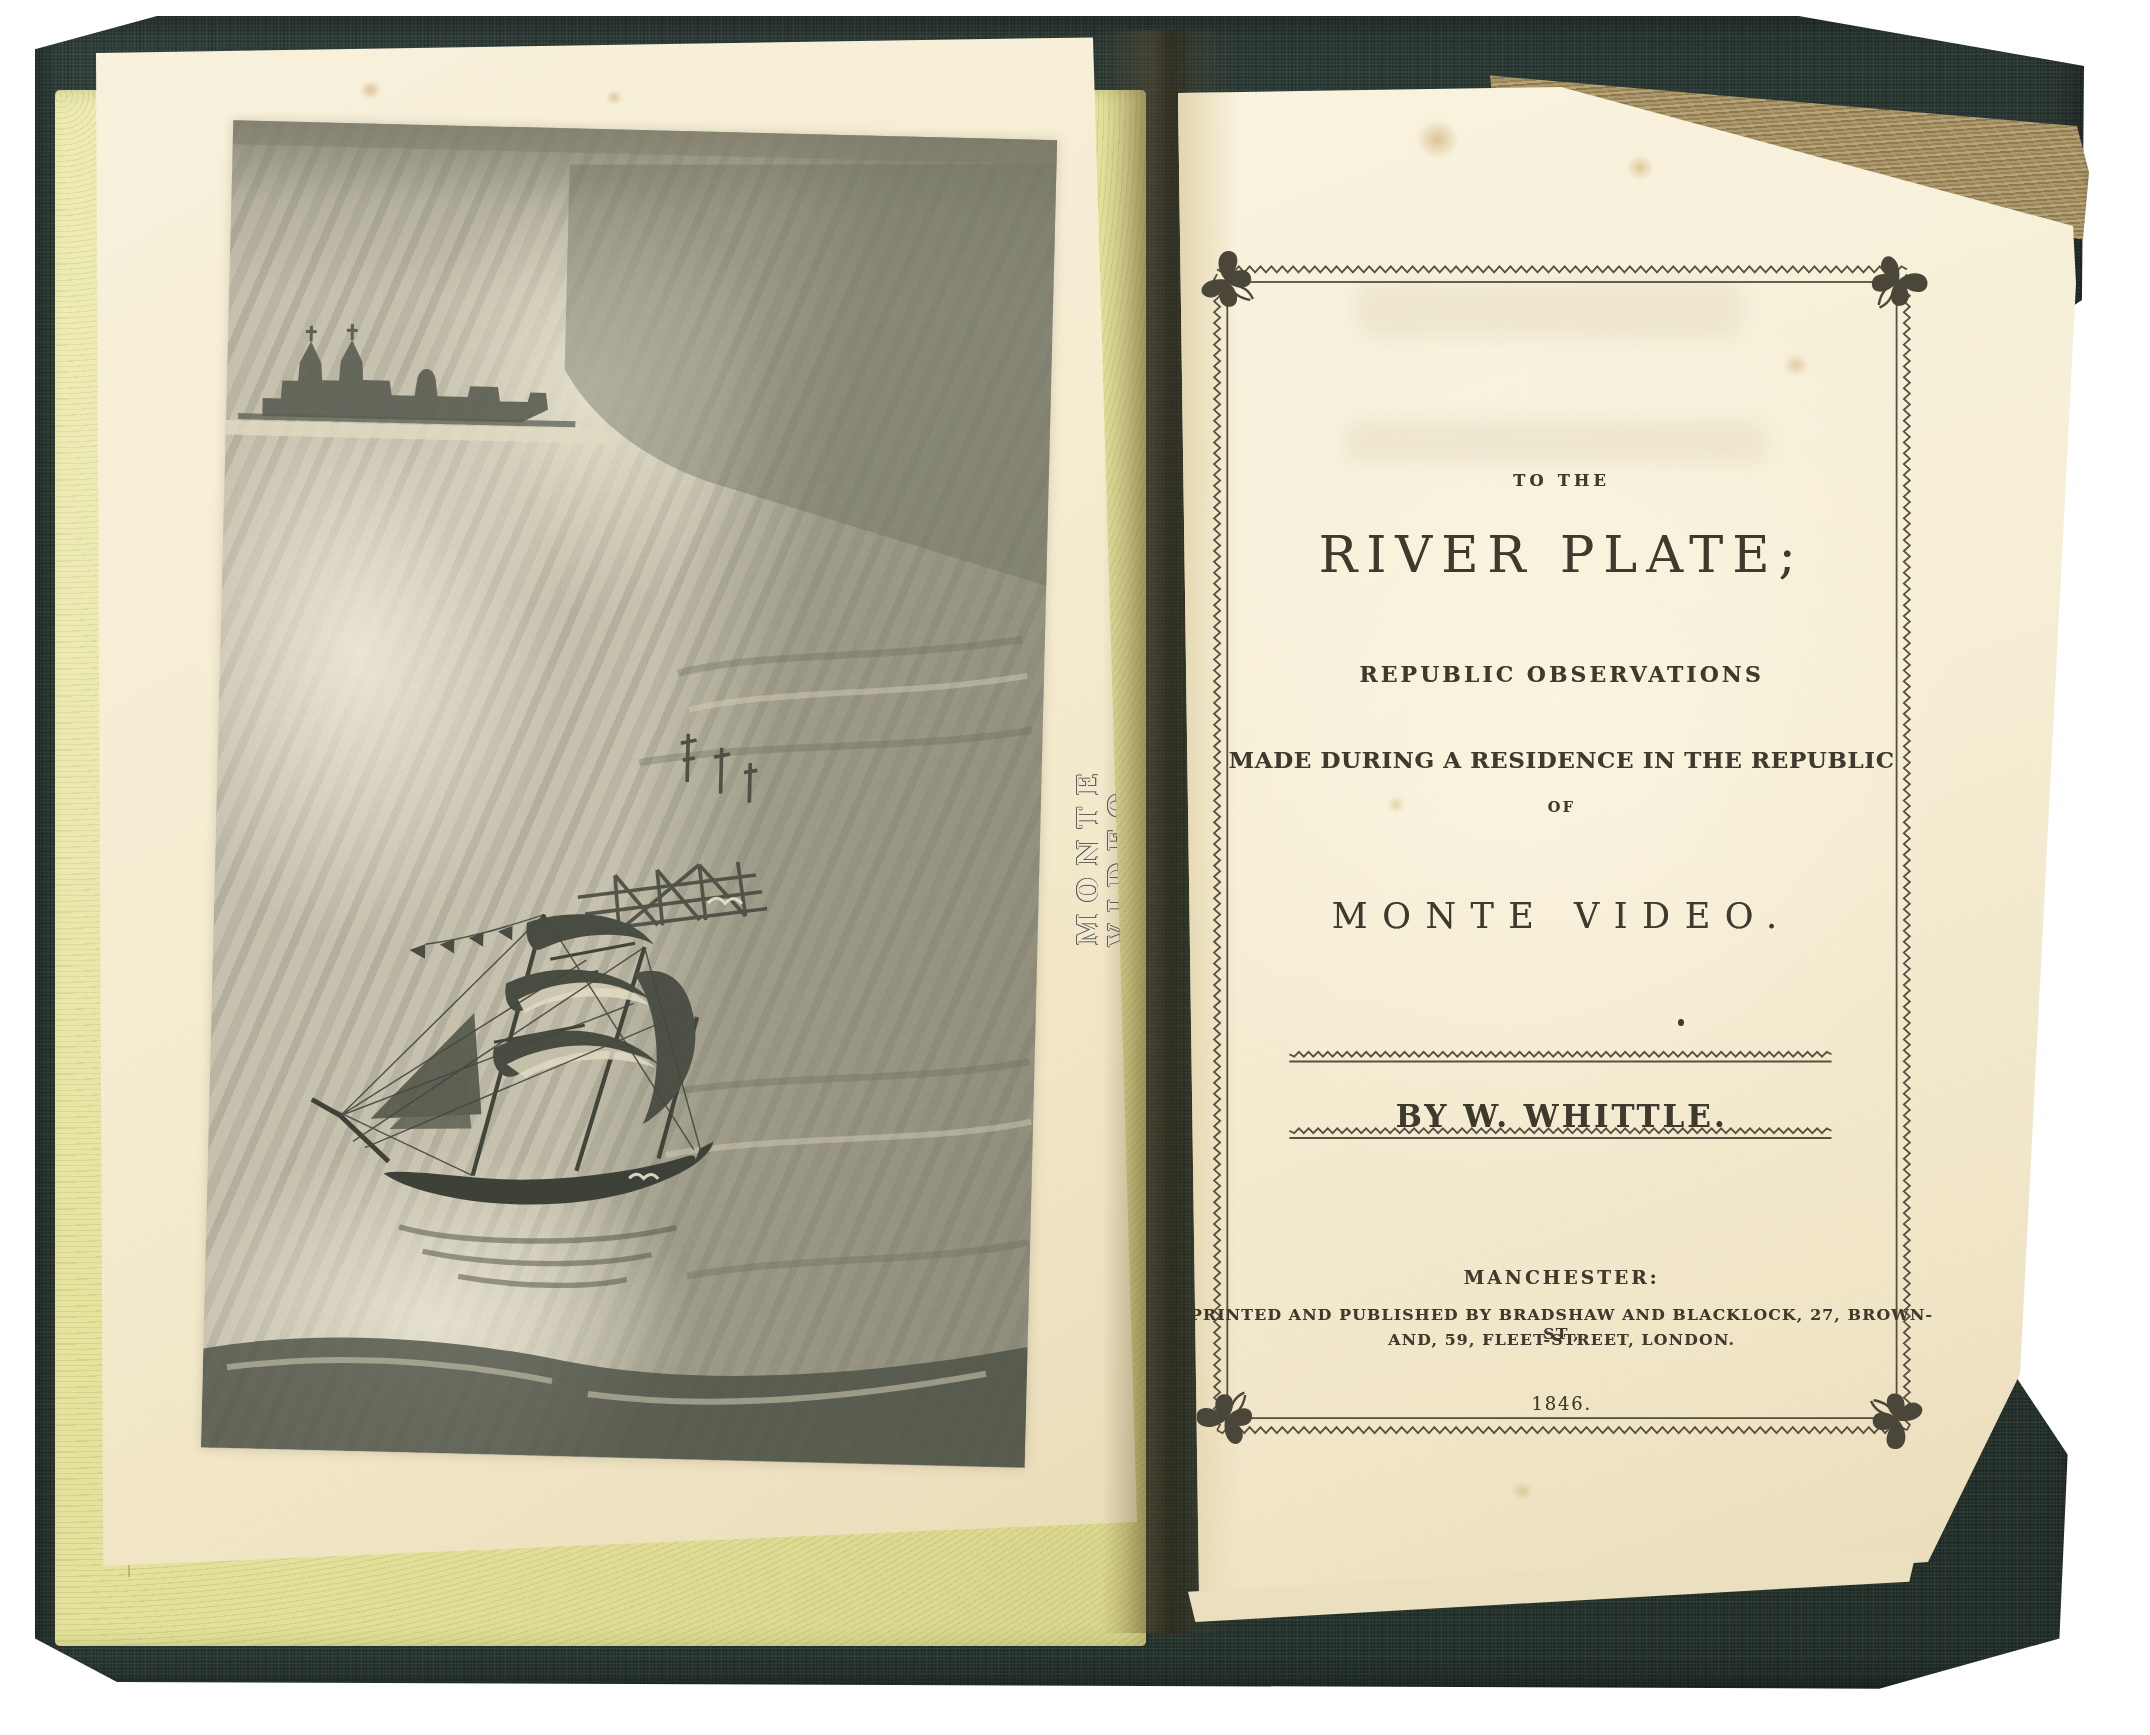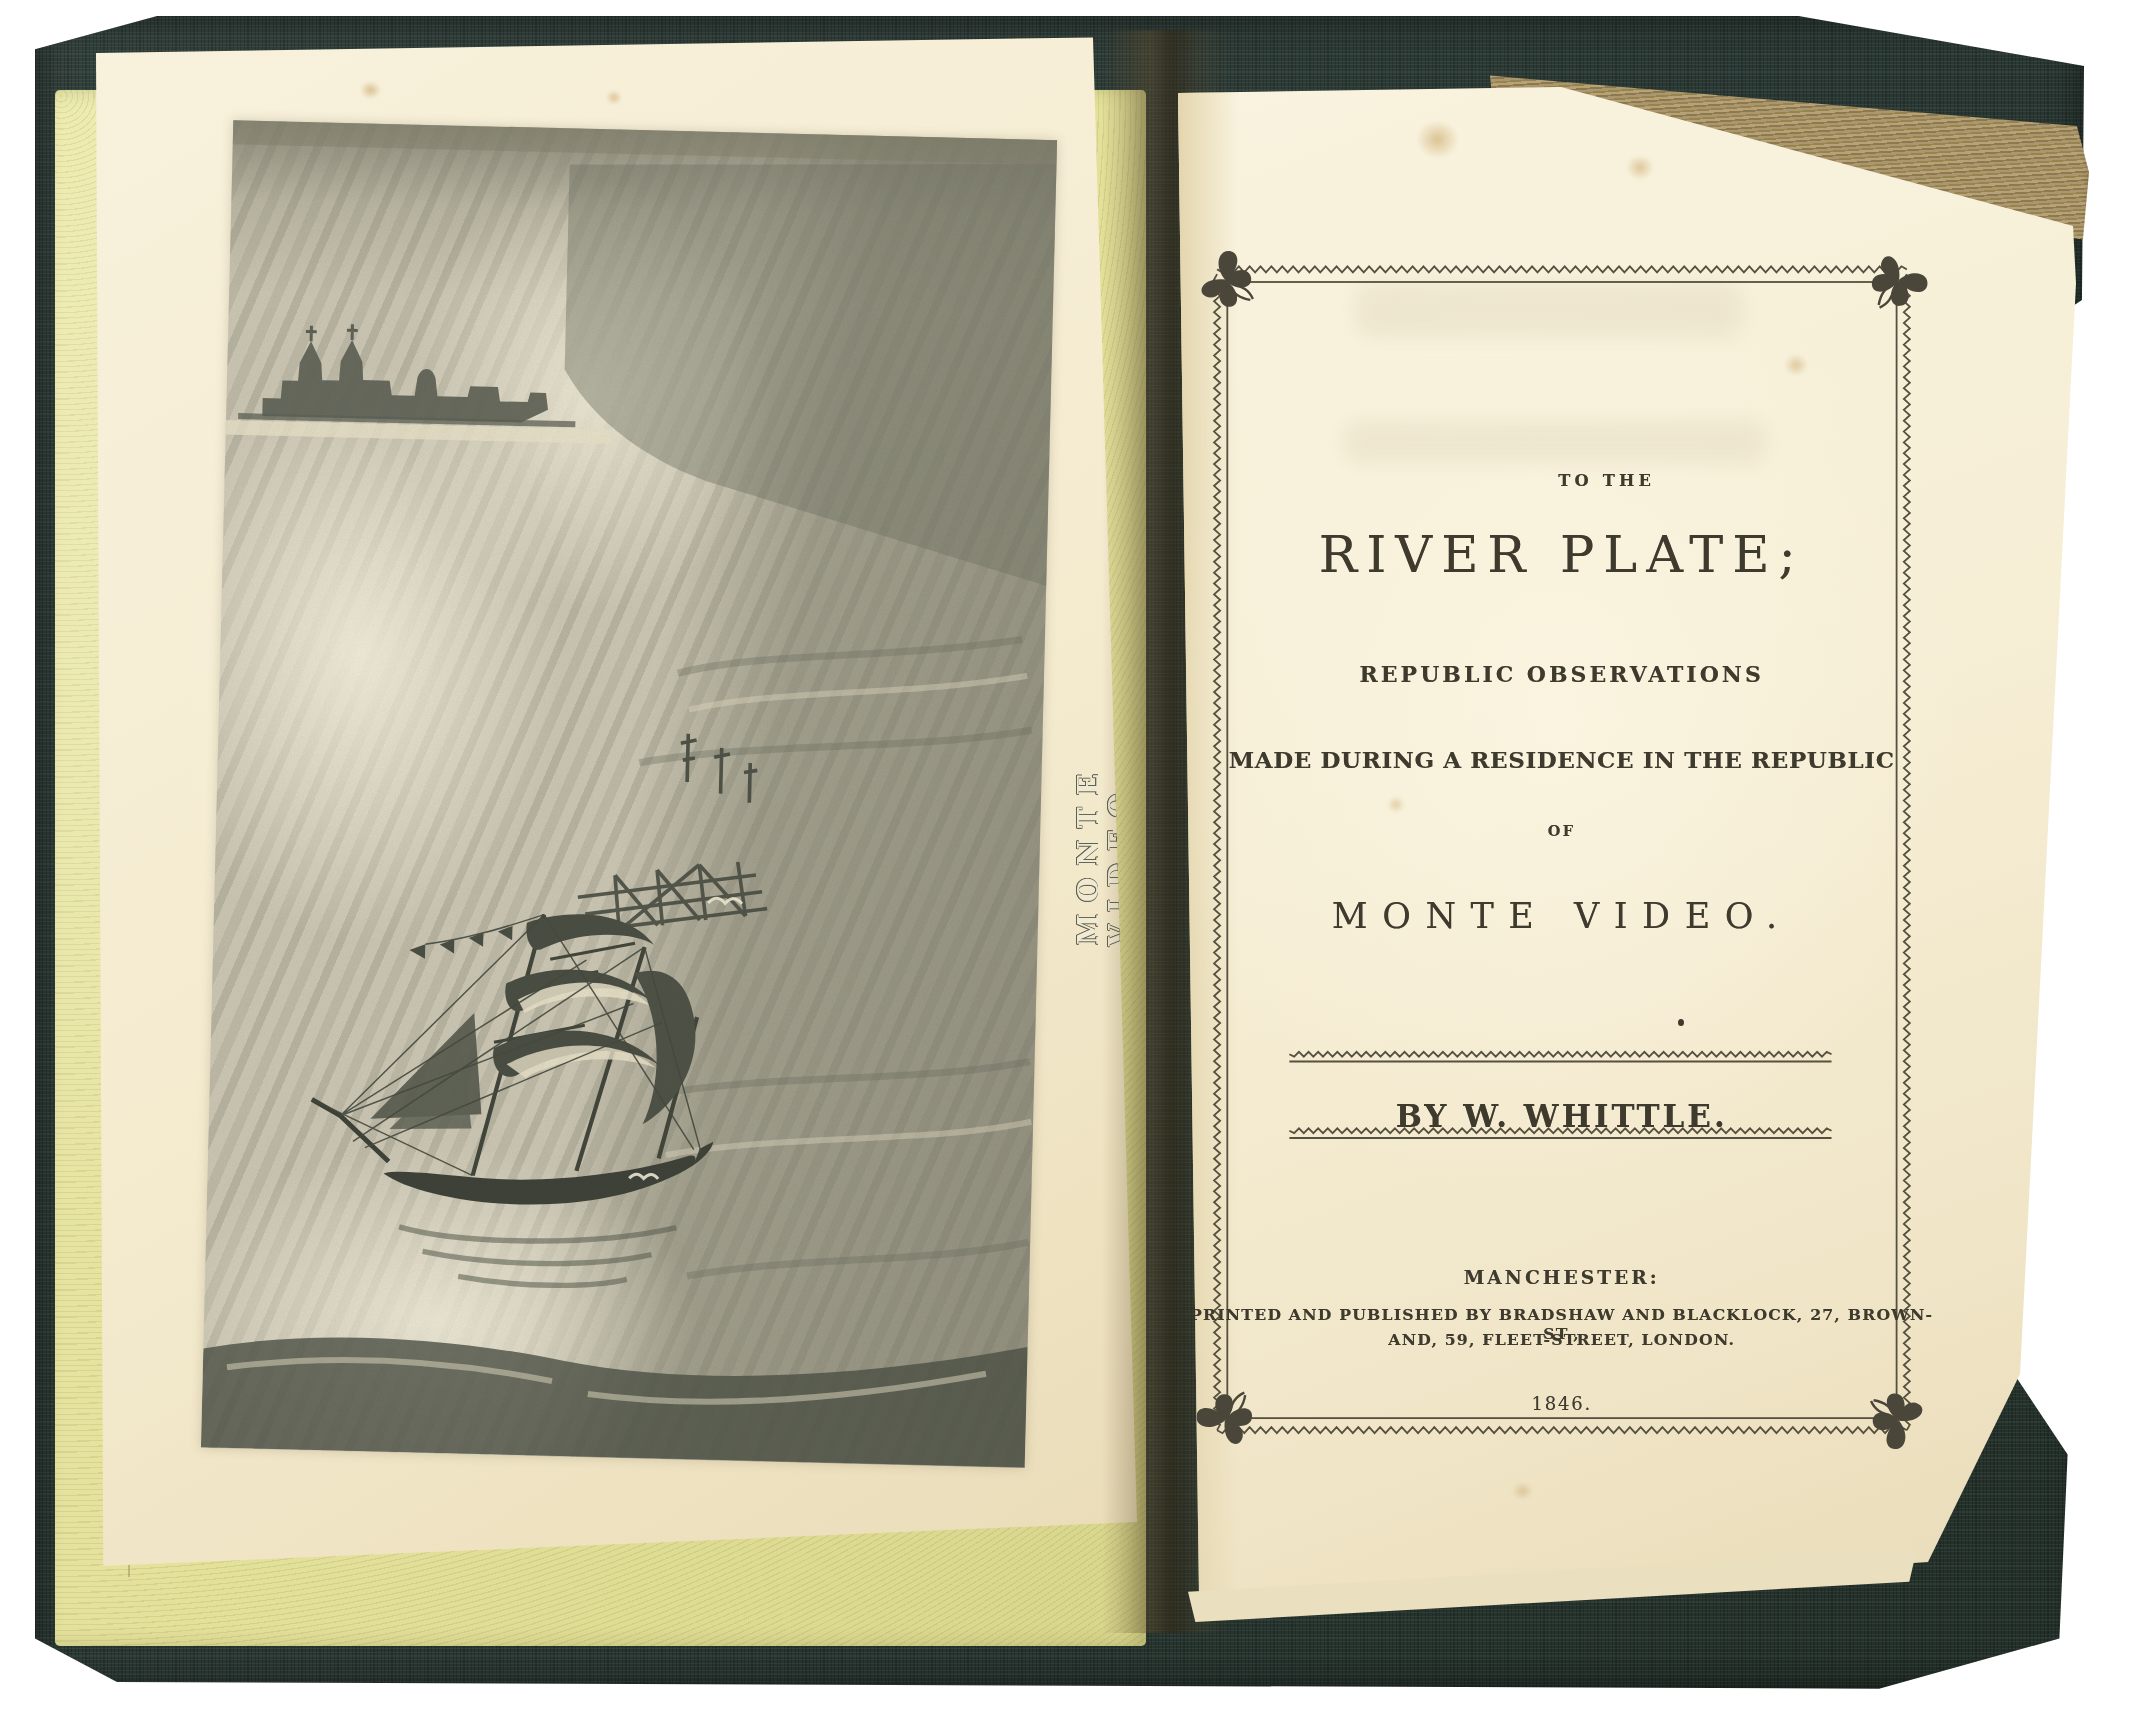--- a/index.html
+++ b/index.html
@@ -70,25 +70,25 @@
     clip-path:polygon(3px 9px,386px 3px,898px 142px,901px 199px,845px 1290px,753px 1478px,386px 1503px,24px 1511px);
     box-shadow:-6px 0 12px rgba(92,74,40,.25);}
   .under-right-page{left:1188px;top:1550px;width:736px;height:72px;background:#eadfbf;
     clip-path:polygon(0 58%,99% 0,98% 44%,1% 100%);}
 
   .frame-svg{left:21px;top:166px;width:753px;height:1223px;overflow:visible;}
 
   .tline{position:absolute;left:10.2px;width:753px;text-align:center;color:#3e3a2d;
     text-shadow:0 0 0.6px rgba(62,58,45,.5);}
   .t-series {top:294px; font-size:35px; letter-spacing:7.8px; font-weight:bold;}
-  .t-tothe  {top:387px; font-size:16.3px; letter-spacing:4.2px; font-weight:bold;padding-left:45px;}
+  .t-tothe  {top:387px; font-size:16.3px; letter-spacing:4.2px; font-weight:bold;}
   .t-main   {top:441px; font-size:51px;letter-spacing:9px;}
   .t-sub1   {top:577px; font-size:22px; letter-spacing:3px; font-weight:bold;}
   .t-sub2   {top:662px;font-size:23px; letter-spacing:0.6px; font-weight:bold;}
-  .t-of     {top:738px;font-size:14.5px; letter-spacing:2.4px; font-weight:bold;}
+  .t-of     {top:714px;font-size:14.5px; letter-spacing:2.4px; font-weight:bold;}
   .t-place  {top:812px;font-size:35px; letter-spacing:14.5px;}
   .t-author {top:1014px;font-size:31px; letter-spacing:3px; font-weight:bold;}
   .t-city   {top:1182px;font-size:18.7px; letter-spacing:3px; font-weight:bold;}
   .t-pub1   {top:1221px;font-size:15.7px; letter-spacing:1.2px; font-weight:bold;}
   .t-pub2   {top:1246px;font-size:15.7px; letter-spacing:1.2px; font-weight:bold;}
   .t-year   {top:1273px;font-size:18px; letter-spacing:1.8px;margin-top:36px;}
   .ink-dot{left:503px;top:935px;width:6px;height:7.2px;border-radius:50%;background:#3e3a2d;}
 
   
   .spot{border-radius:50%;filter:blur(1.8px);}

